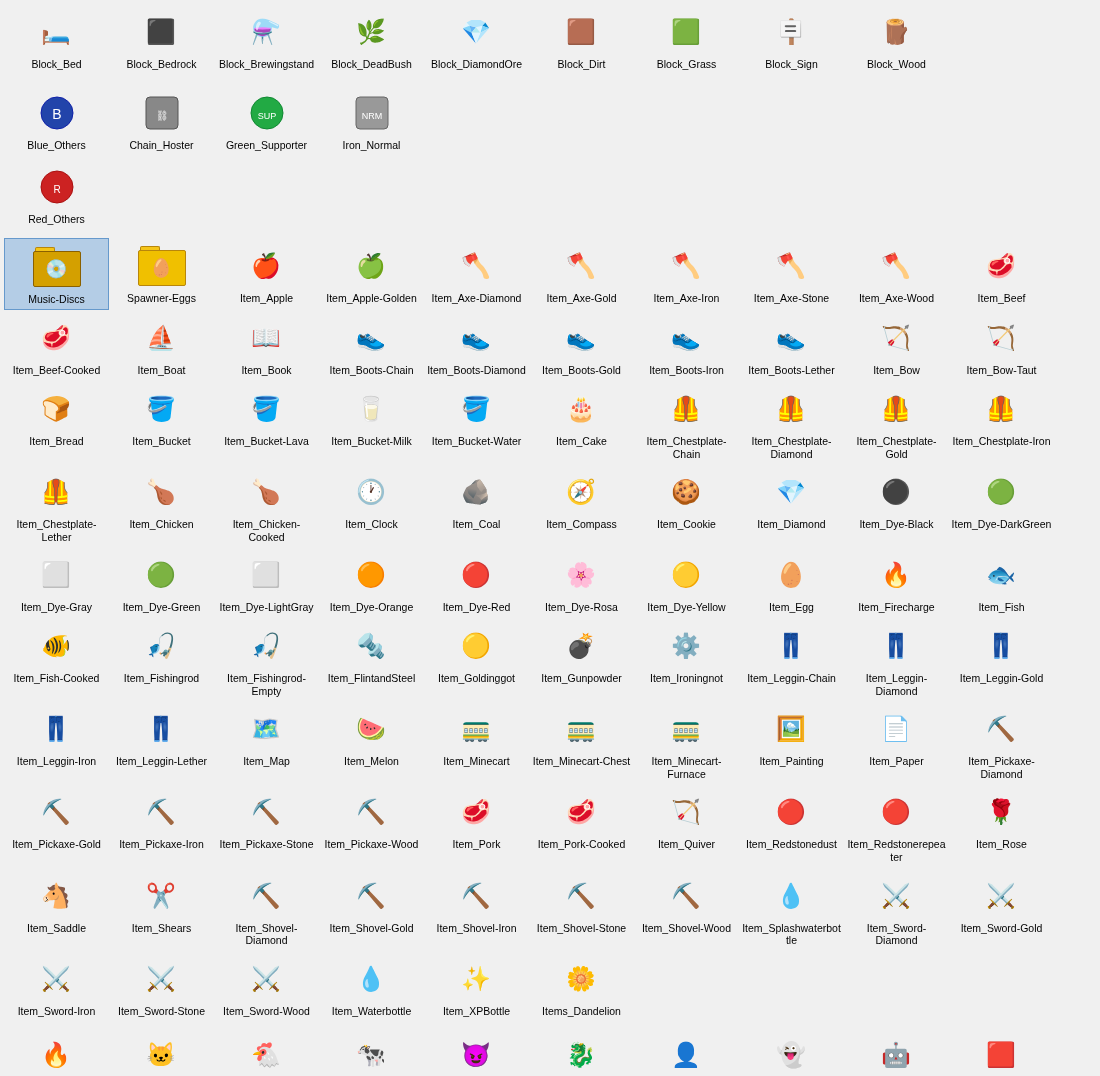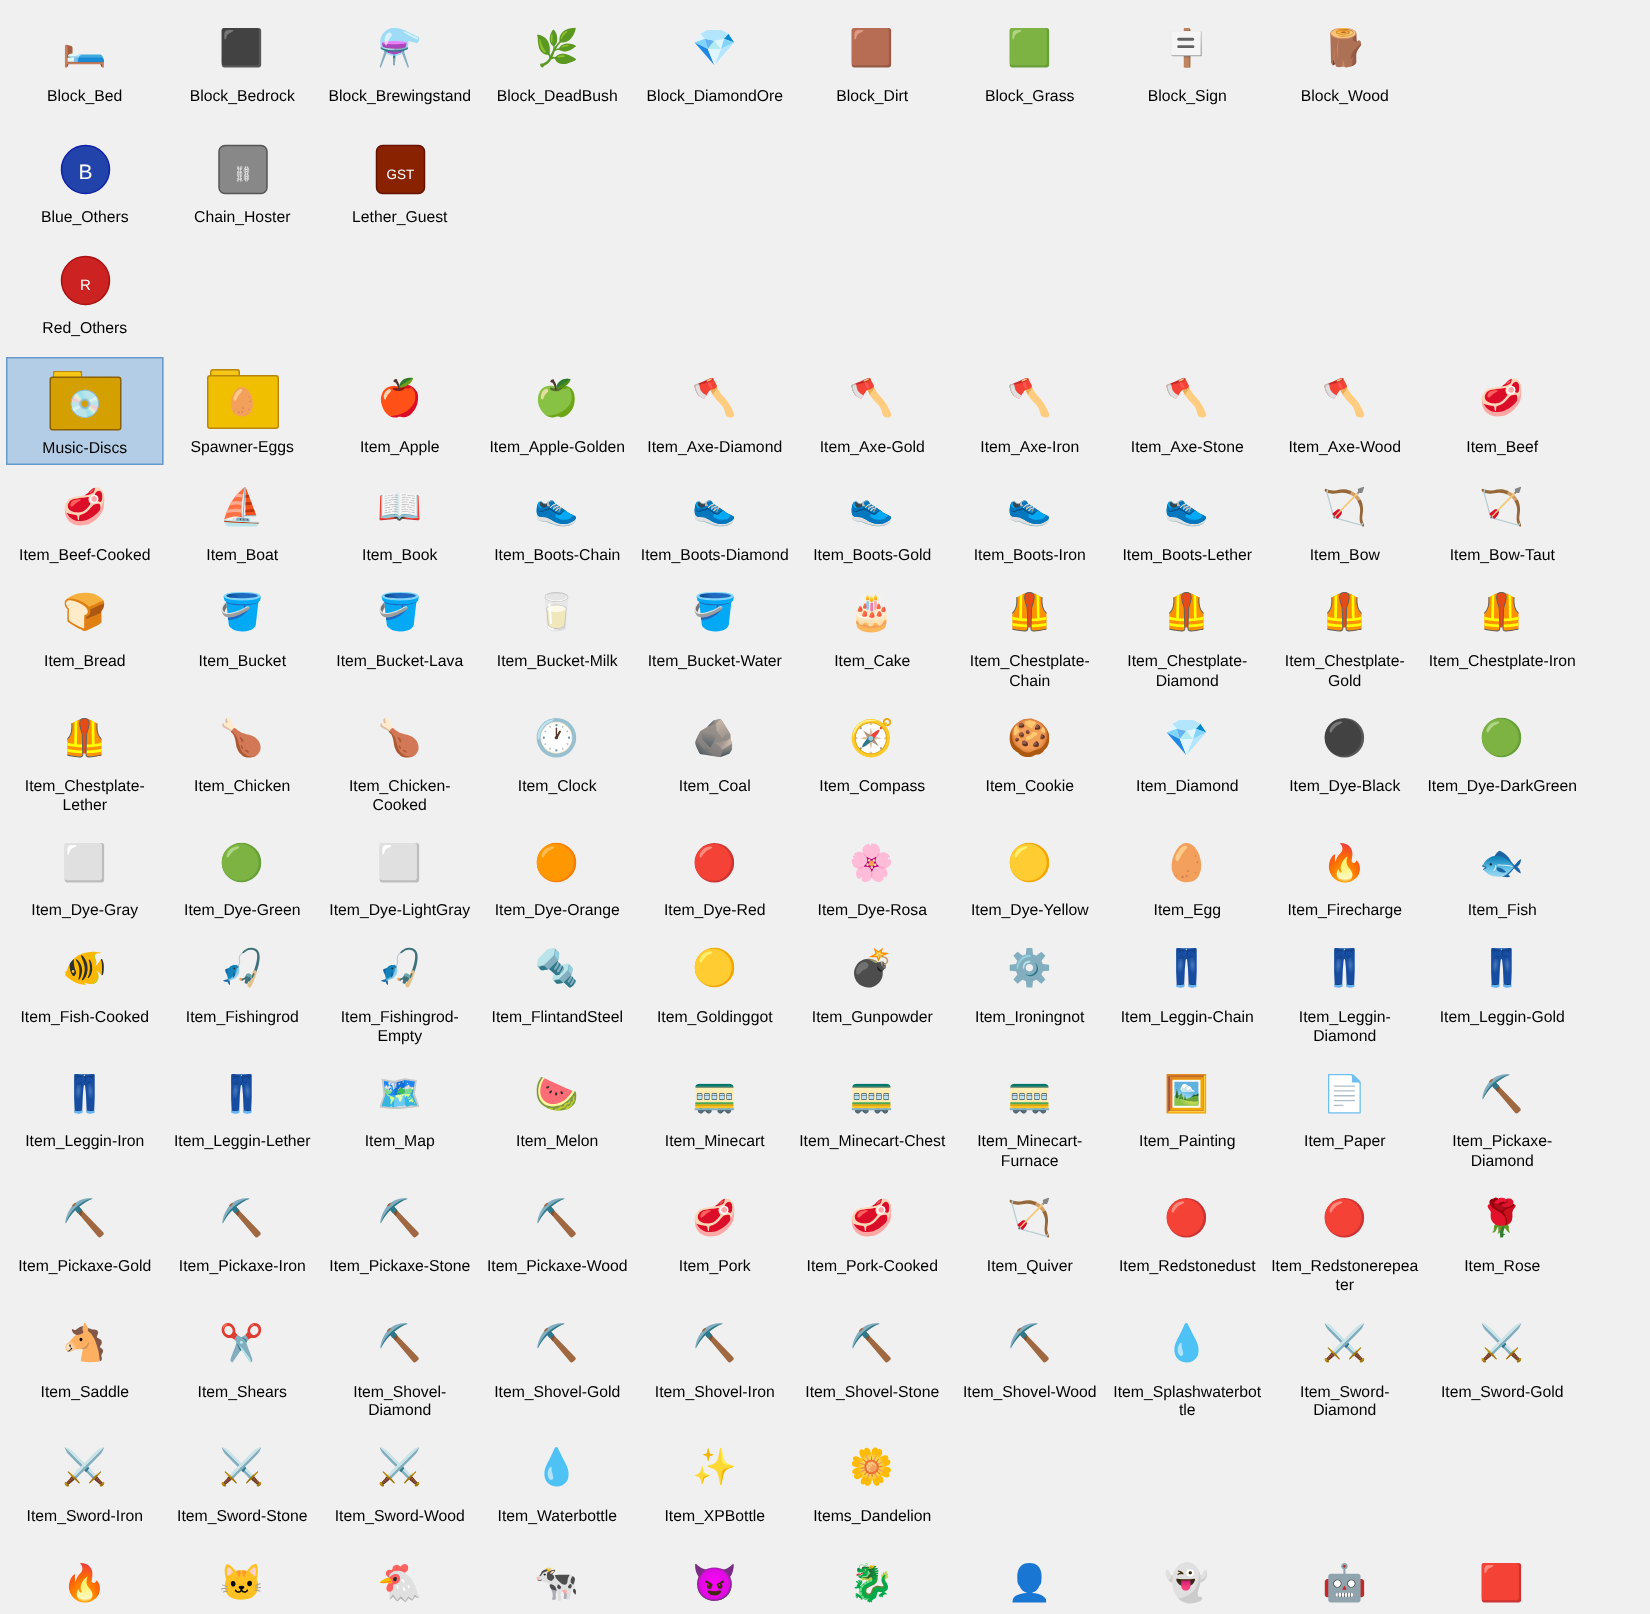--- a/index.html
+++ b/index.html
@@ -146,25 +146,34 @@
       <svg width="40" height="40" viewBox="0 0 40 40">
           <rect x="4" y="4" width="32" height="32" rx="4" fill="#888" stroke="#555" stroke-width="1"></rect>
           <text x="20" y="26" text-anchor="middle" fill="white" font-size="10">⛓</text>
         </svg>
     </div>
     <div class="icon-label">Chain_Hoster</div>
   </div>
   <div class="icon-item">
     <div class="icon-img">
       <svg width="40" height="40" viewBox="0 0 40 40">
-          <rect x="4" y="4" width="32" height="32" rx="4" fill="#882200" stroke="#661100" stroke-width="1"></rect>
-          <text x="20" y="26" text-anchor="middle" fill="white" font-size="9">GST</text>
+          <circle cx="20" cy="20" r="16" fill="#22aa44" stroke="#118833" stroke-width="1"></circle>
+          <text x="20" y="26" text-anchor="middle" fill="white" font-size="9">SUP</text>
         </svg>
     </div>
-    <div class="icon-label">Lether_Guest</div>
+    <div class="icon-label">Green_Supporter</div>
+  </div>
+  <div class="icon-item">
+    <div class="icon-img">
+      <svg width="40" height="40" viewBox="0 0 40 40">
+          <rect x="4" y="4" width="32" height="32" rx="4" fill="#999" stroke="#666" stroke-width="1"></rect>
+          <text x="20" y="26" text-anchor="middle" fill="white" font-size="9">NRM</text>
+        </svg>
+    </div>
+    <div class="icon-label">Iron_Normal</div>
   </div>
 
   <div style="width:1092px; height:4px;"></div>
   <div class="icon-item">
     <div class="icon-img">
       <svg width="40" height="40" viewBox="0 0 40 40">
           <circle cx="20" cy="20" r="16" fill="#cc2222" stroke="#aa1111" stroke-width="1"></circle>
           <text x="20" y="26" text-anchor="middle" fill="white" font-size="10">R</text>
         </svg>
     </div>

